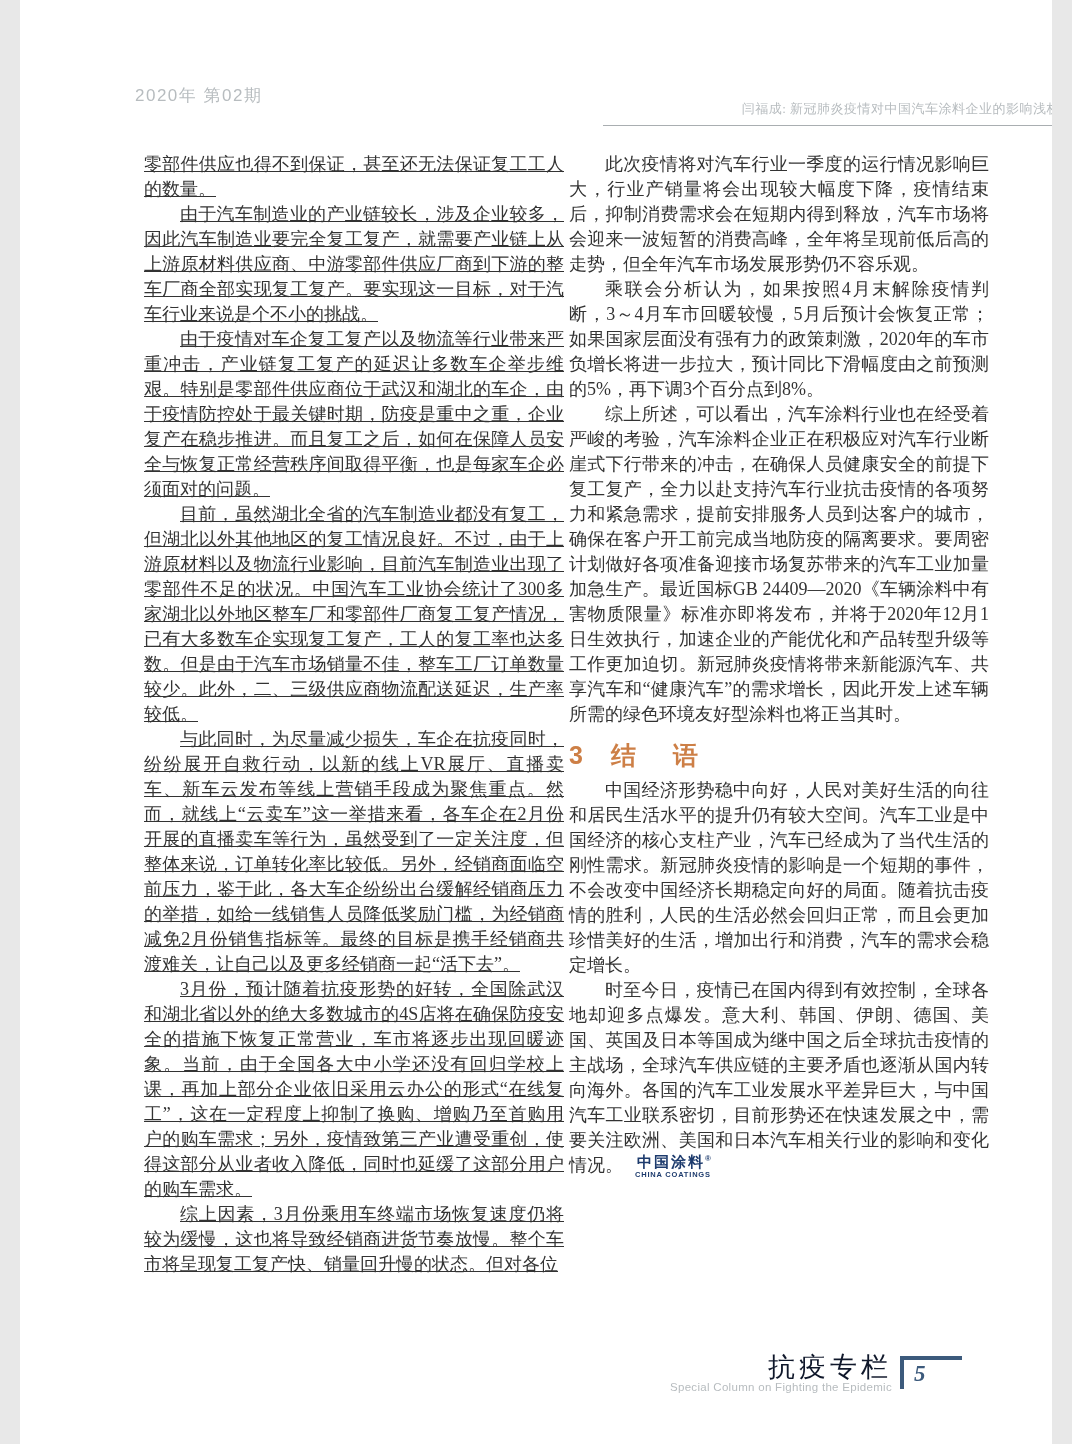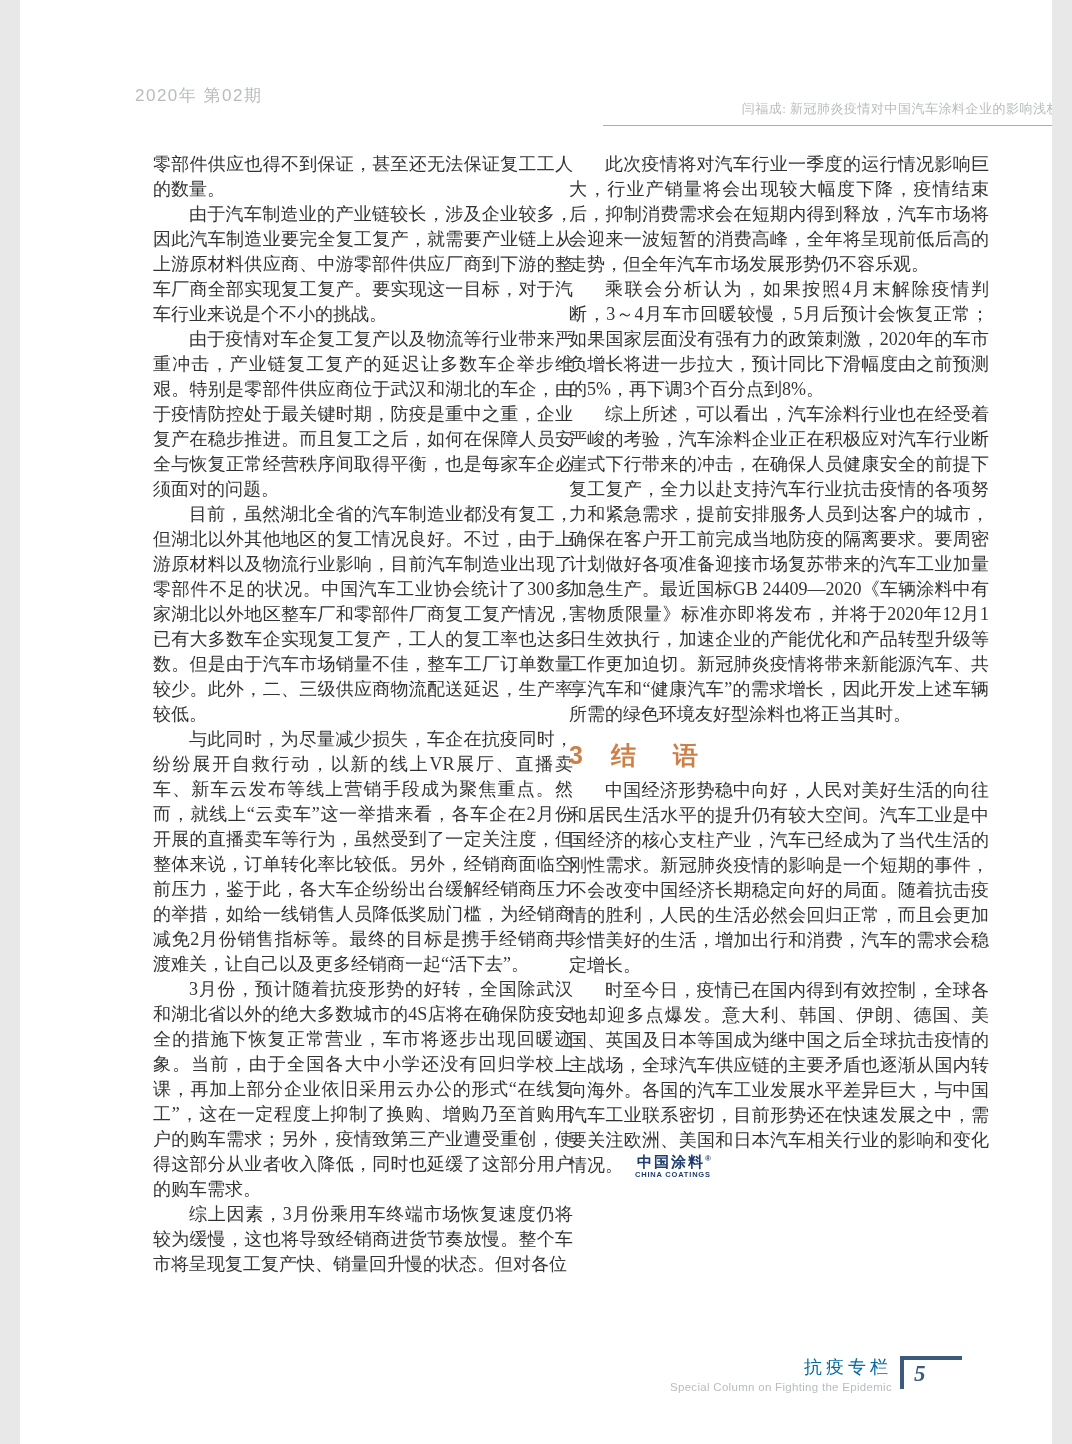--- a/index.html
+++ b/index.html
@@ -19,21 +19,21 @@
     text-align:right; font-size:13px; color:var(--header-gray,#b7bcbf);
     padding-bottom:7px; border-bottom:1px solid #a9aeb1;
     letter-spacing:0.5px; white-space:nowrap;
   }
   
   .col {
     position:absolute; top:152px; width:420px;
     font-size:18px; line-height:25px; color:var(--body-text,#333);
     text-align:justify;
   }
-  .col-left  { left:133px; }
+  .col-left  { left:124px;text-decoration:underline; }
   .col-right { left:549px; }
   .col p { margin:0; text-indent:2em; }
   .col p.cont { text-indent:0; }
   
   .sec {
     margin:16px 0 10px 0; font-weight:bold;
     font-size:25px; color:var(--section-heading,#cd7f46);
     font-family:"Liberation Sans","DejaVu Sans",sans-serif;
   }
   .sec .sec-num { margin-right:28px; }
@@ -52,21 +52,21 @@
   .logo-en {
     display:block; font-size:7.5px; font-weight:bold; margin-top:2px;
     color:var(--logo-navy,#1d3b6d); letter-spacing:0.8px; white-space:nowrap;
   }
   
   .footer {
     position:absolute; top:1356px; right:90px;
     display:flex; align-items:flex-start;
   }
   .footer-text { text-align:right; font-family:"Liberation Sans","DejaVu Sans",sans-serif; }
-  .footer-cn { font-size:18px; color:#0369a1; letter-spacing:4px; line-height:22px; }
+  .footer-cn { font-size:27px; color:#0f172a; letter-spacing:4px; line-height:22px; }
   .footer-en { font-size:11.5px; color:#b7bcbf; margin-top:3px; letter-spacing:0.3px; }
   .page-box {
     margin-left:8px; width:48px; height:28px;
     border-top:4px solid var(--page-box-border,#3c5a7c);
     border-left:4px solid var(--page-box-border,#3c5a7c);
     padding:1px 0 0 10px; box-sizing:content-box;
   }
   .page-num {
     font-style:italic; font-weight:bold; font-size:23px;
     color:var(--page-box-border,#2c4d73);

